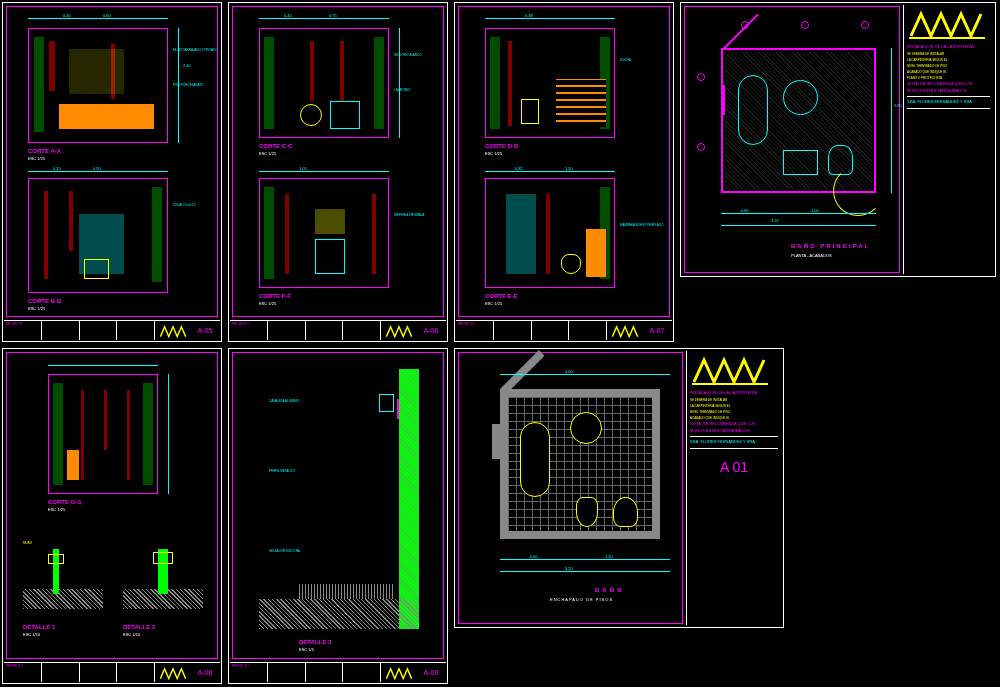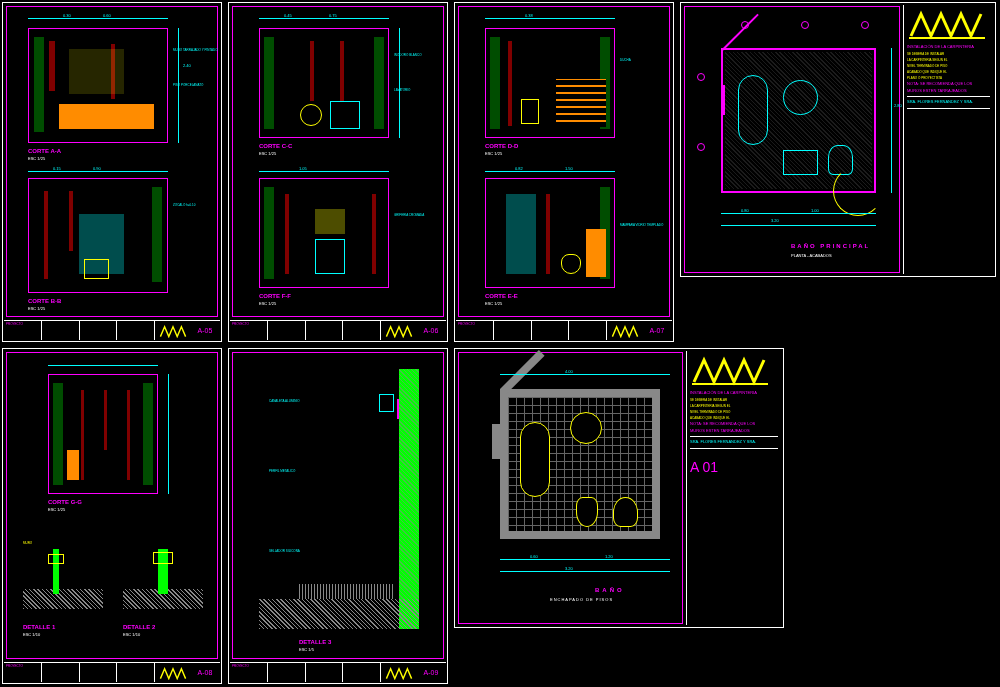--- a/index.html
+++ b/index.html
@@ -59,21 +59,21 @@
     top: 2px;
     bottom: 2px;
     width: 90px;
     border-left: 1px solid #fff;
     padding: 3px;
   }
   .big-logo { width: 80px; height: 32px; margin-bottom: 4px; }
   .tb-text { color: #f0f; font-size: 4px; margin-bottom: 2px; line-height: 1.2; }
   .tb-text-y { color: #ff0; font-size: 3px; margin-bottom: 2px; }
   .tb-divider { border-top: 1px solid #fff; margin: 3px 0; }
-  .big-sheet-num { color: #f0f; font-size: 14px; text-align: left; margin-top: 10px; }
+  .big-sheet-num { color: #f0f; font-size: 14px; text-align: center; margin-top: 10px; }
   .plan-room {
     position: absolute;
     border: 2px solid #f0f;
   }
   .hatch { 
     position: absolute; 
     background: repeating-linear-gradient(45deg, #888 0, #888 1px, transparent 1px, transparent 3px);
   }
   .tile-hatch {
     position: absolute;

